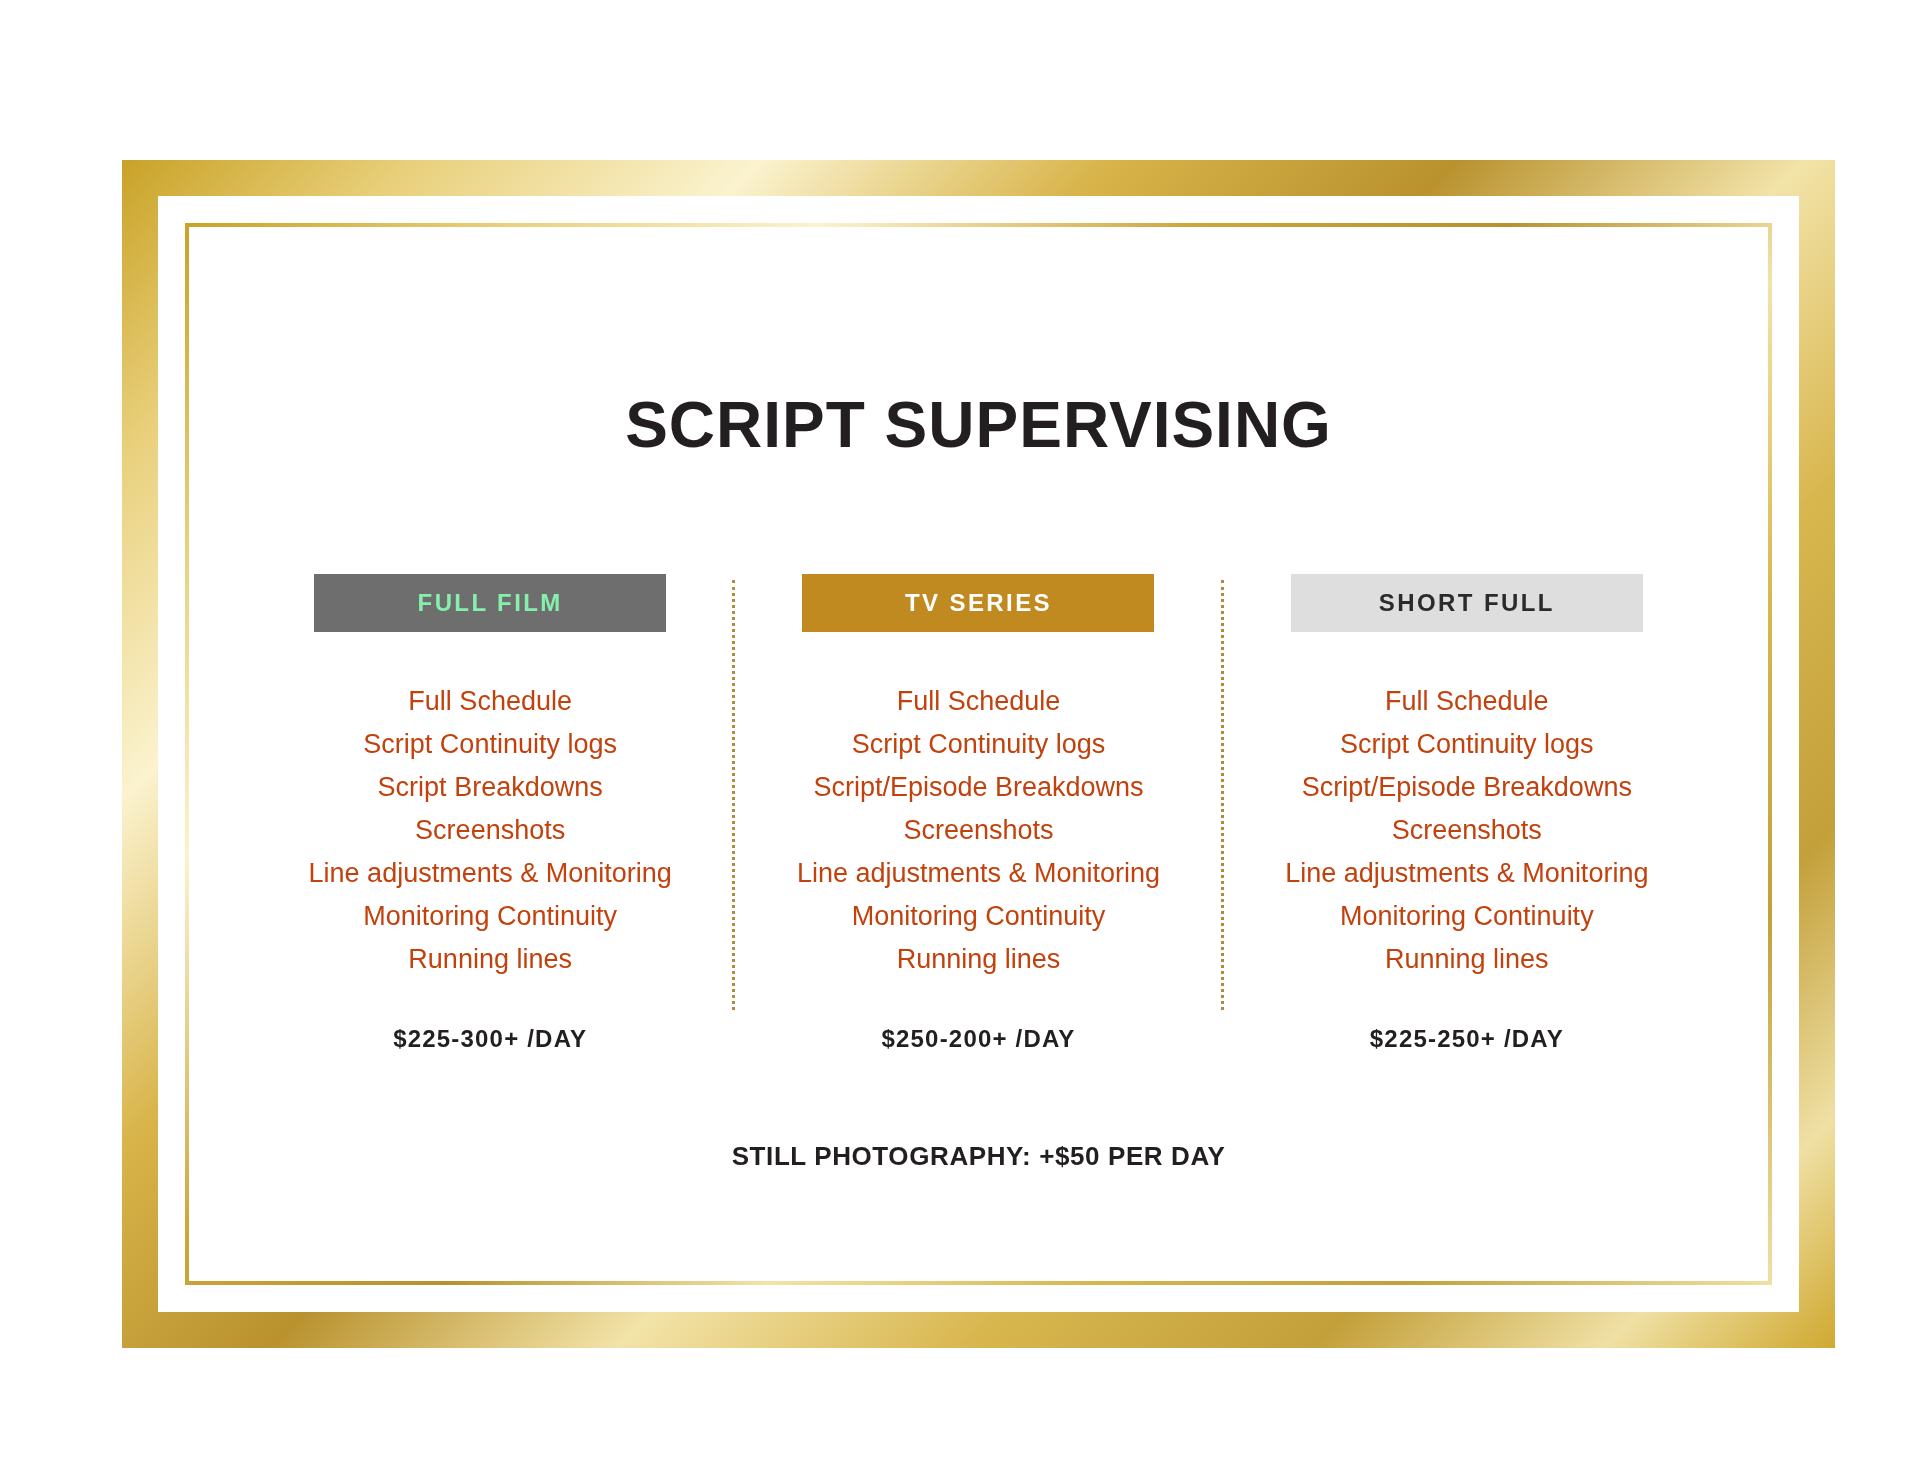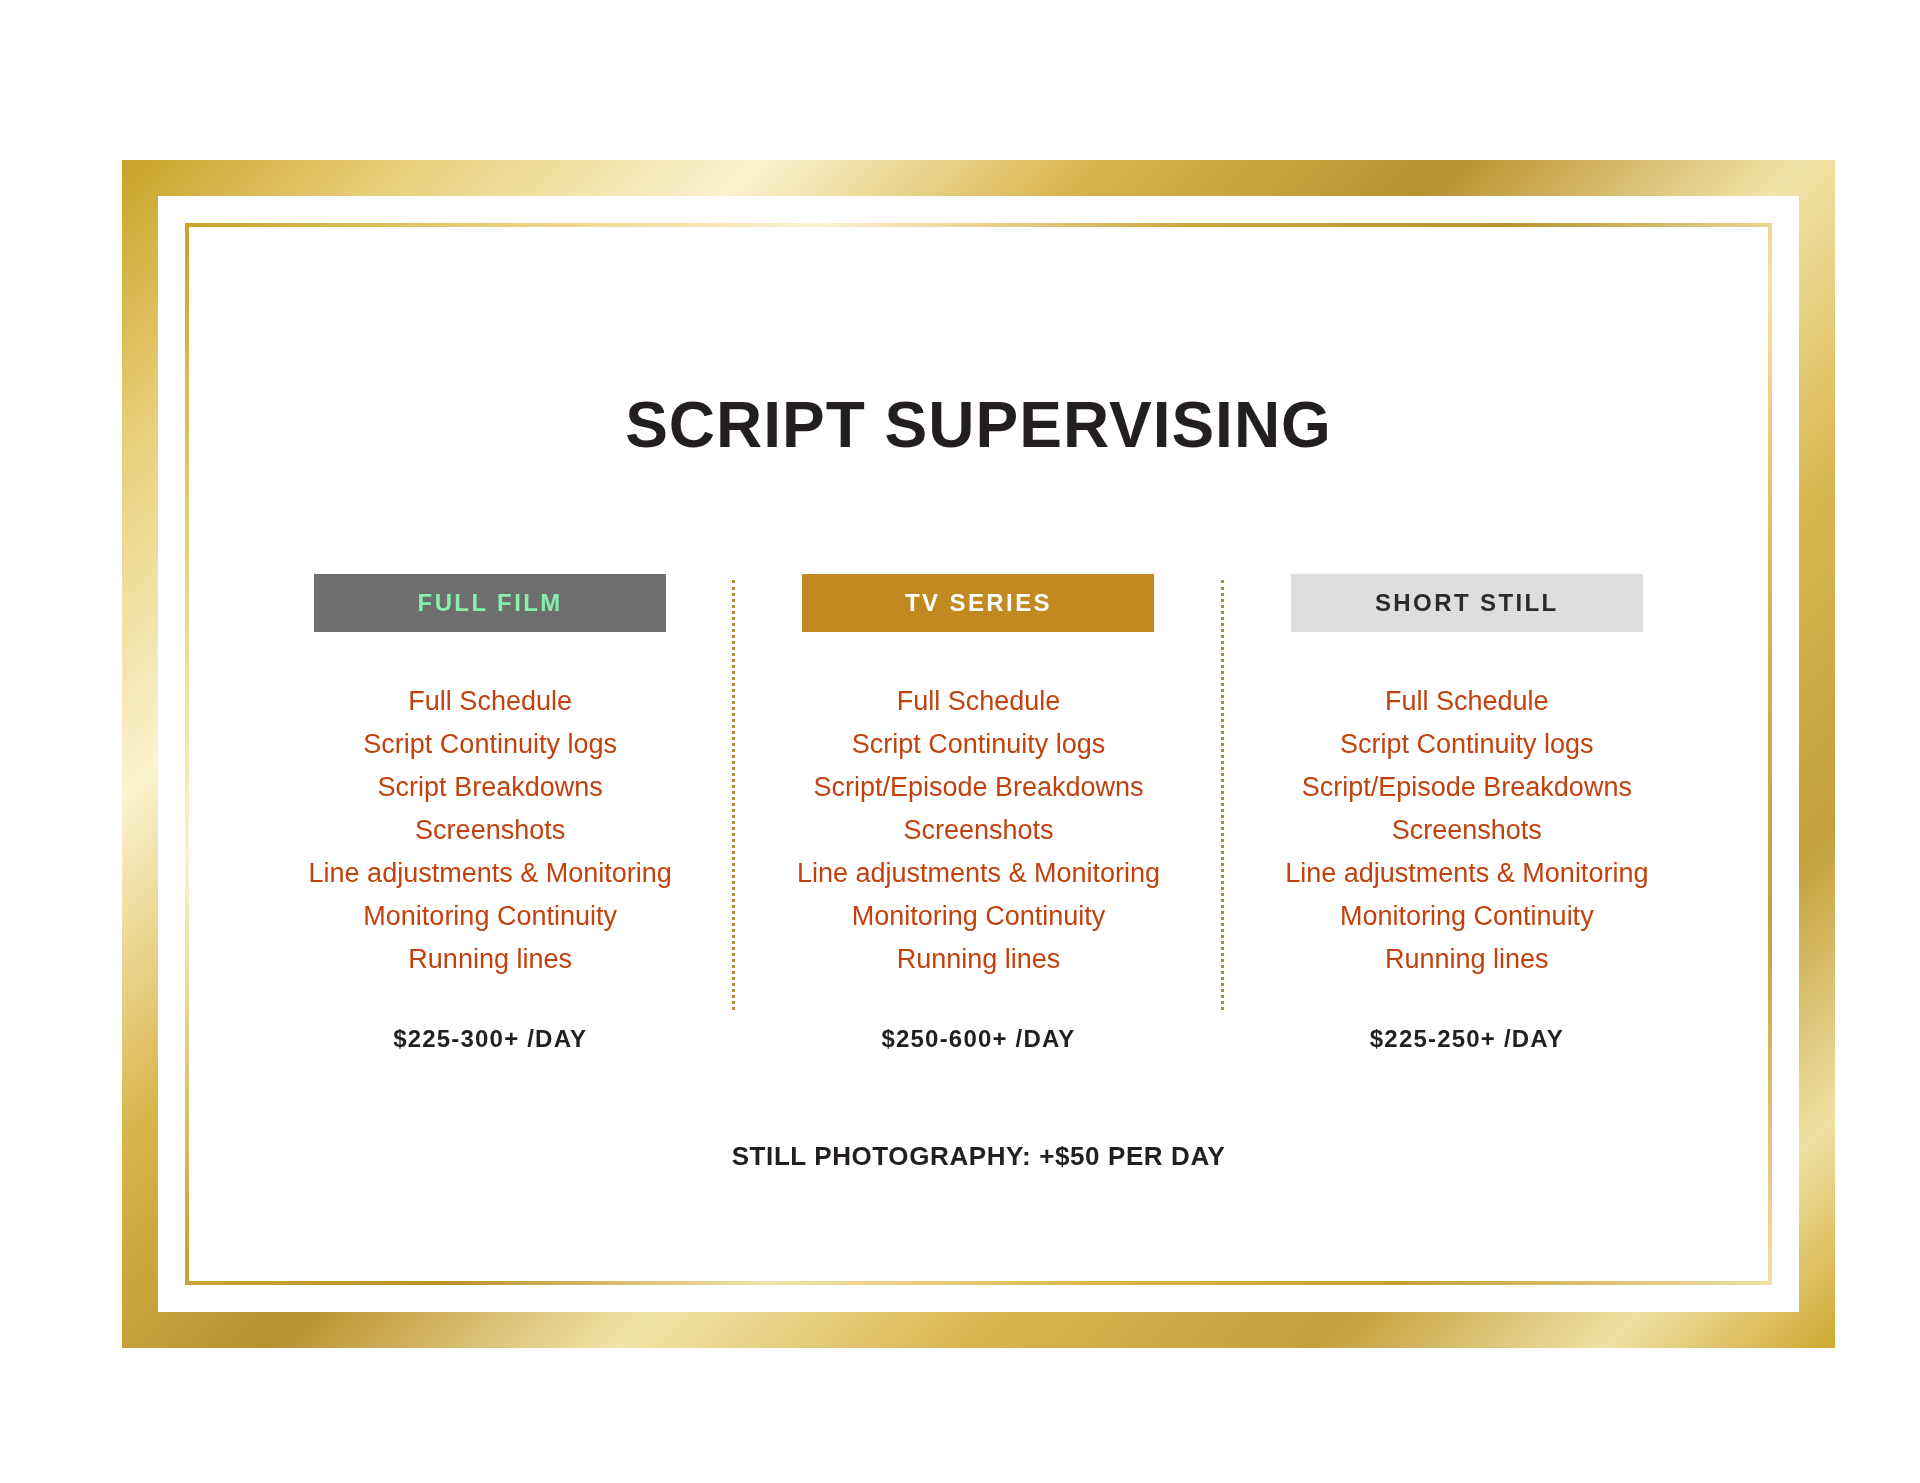--- a/index.html
+++ b/index.html
@@ -186,25 +186,25 @@
             <div class="plan-badge badge-tv">TV SERIES</div>
             <ul class="features">
               <li>Full Schedule</li>
               <li>Script Continuity logs</li>
               <li>Script/Episode Breakdowns</li>
               <li>Screenshots</li>
               <li>Line adjustments &amp; Monitoring</li>
               <li>Monitoring Continuity</li>
               <li>Running lines</li>
             </ul>
-            <div class="price">$250-600+ /DAY</div>
+            <div class="price">$250-200+ /DAY</div>
           </div>
 
           <div class="column">
-            <div class="plan-badge badge-short">SHORT STILL</div>
+            <div class="plan-badge badge-short">SHORT FULL</div>
             <ul class="features">
               <li>Full Schedule</li>
               <li>Script Continuity logs</li>
               <li>Script/Episode Breakdowns</li>
               <li>Screenshots</li>
               <li>Line adjustments &amp; Monitoring</li>
               <li>Monitoring Continuity</li>
               <li>Running lines</li>
             </ul>
             <div class="price">$225-250+ /DAY</div>

